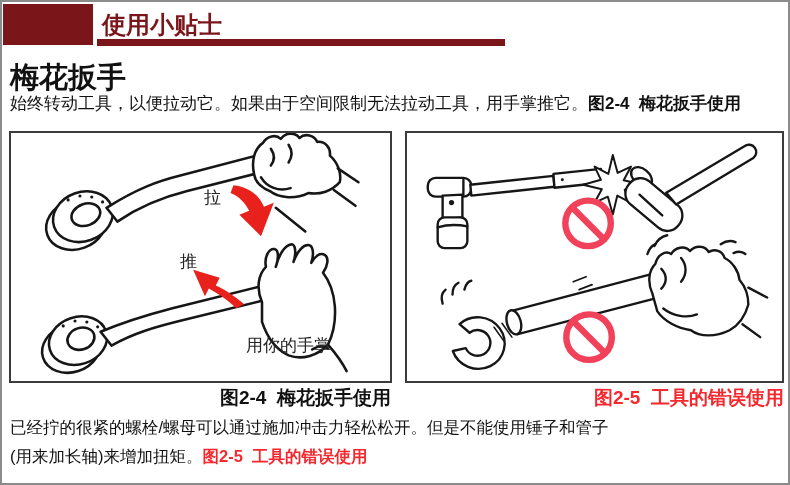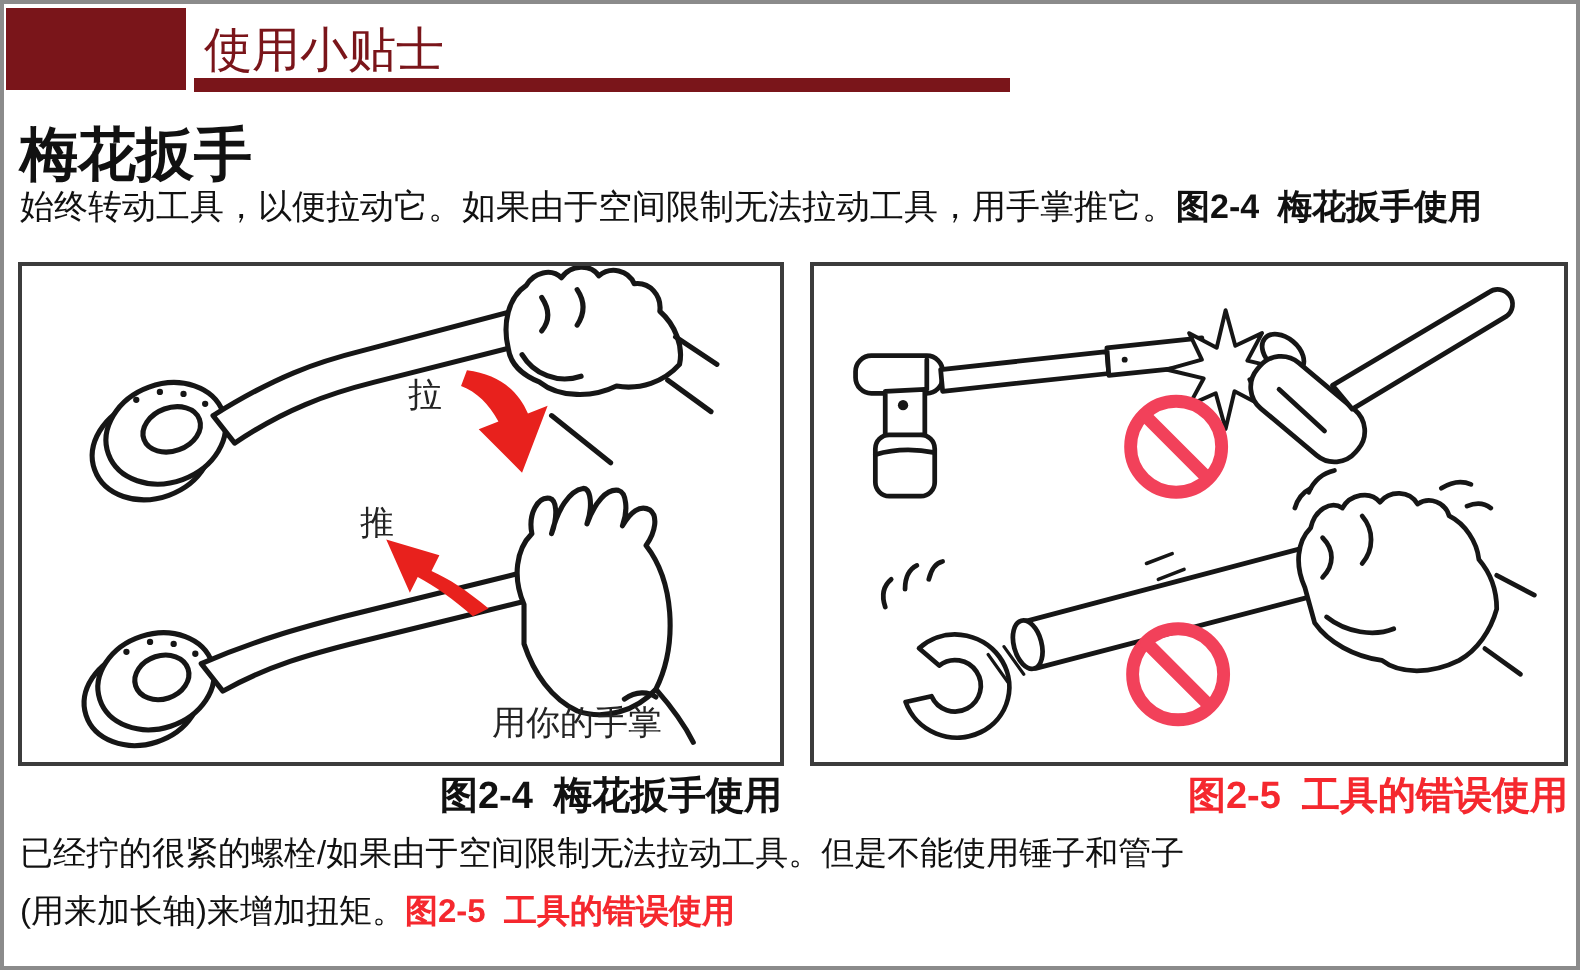--- a/index.html
+++ b/index.html
@@ -5,38 +5,38 @@
   html,body { margin:0; padding:0; background:#ffffff; }
   .page {
     position:relative; width:790px; height:485px; box-sizing:border-box;
     background:#ffffff; border:2px solid #8b8b8b; overflow:hidden;
     font-family:"Liberation Sans", sans-serif; color:#141414;
   }
   .pre { white-space:pre-wrap; }
 
   
   .hdr-block { position:absolute; left:1px; top:2px; width:90px; height:41px; background:#7a151a; }
-  .hdr-title { position:absolute; left:100px; top:7px; font-size:24px; font-weight:normal; color:#7a151a; }
+  .hdr-title { position:absolute; left:100px; top:7px; font-size:24px; font-weight:bold; color:#7a151a; }
   .hdr-rule  { position:absolute; left:95px; top:37px; width:408px; height:7px; background:#7a151a; }
 
   
   .sec-heading { position:absolute; left:8px; top:56px; font-size:29px; font-weight:bold; color:#111; }
   .intro { position:absolute; left:8px; top:90px; width:774px; font-size:17px; color:#111; }
   .intro .figref { font-weight:bold; }
 
   
   .panel { position:absolute; top:129px; height:252px; box-sizing:border-box; border:2px solid #3c3c3c; background:#fff; }
   .panel-left  { left:7px;  width:383px; }
   .panel-right { left:403px; width:379px; }
   .panel svg { display:block; width:100%; height:100%; }
 
   .fig-label { position:absolute; font-size:17px; color:#242424; line-height:1; }
   .lbl-pull { left:193px; top:56px; }
   .lbl-push { left:169px; top:120px; }
-  .lbl-palm { left:235px; top:220px; }
+  .lbl-palm { left:235px; top:204px; }
 
   .caption { position:absolute; top:383px; font-size:19px; font-weight:bold; }
   .caption-left  { left:7px;  width:382px; text-align:right; color:#111; }
   .caption-right { left:403px; width:379px; text-align:right; color:#f5282e; }
 
   
   .footer { position:absolute; left:8px; top:411px; width:774px; font-size:16.5px; line-height:29px; color:#111; }
   .footer .figref-red { color:#f5282e; font-weight:bold; }
 </style>
 </head>
@@ -169,17 +169,17 @@
           <line x1="168" y1="190" x2="200" y2="222"></line>
         </g>
       </g>
     </svg>
   </div>
 
   <div class="caption caption-left pre">图2-4  梅花扳手使用</div>
   <div class="caption caption-right pre">图2-5  工具的错误使用</div>
 
   <div class="footer">
-    <div><span class="pre">已经拧的很紧的螺栓/如果由于空间限制无法拉动工具。但是不能使用锤子和管子</span></div>
+    <div><span class="pre">已经拧的很紧的螺栓/螺母可以通过施加冲击力轻松松开。但是不能使用锤子和管子</span></div>
     <div><span class="pre">(用来加长轴)来增加扭矩。</span><span class="figref-red pre">图2-5  工具的错误使用</span></div>
   </div>
 
 </div>
 
 </body></html>

